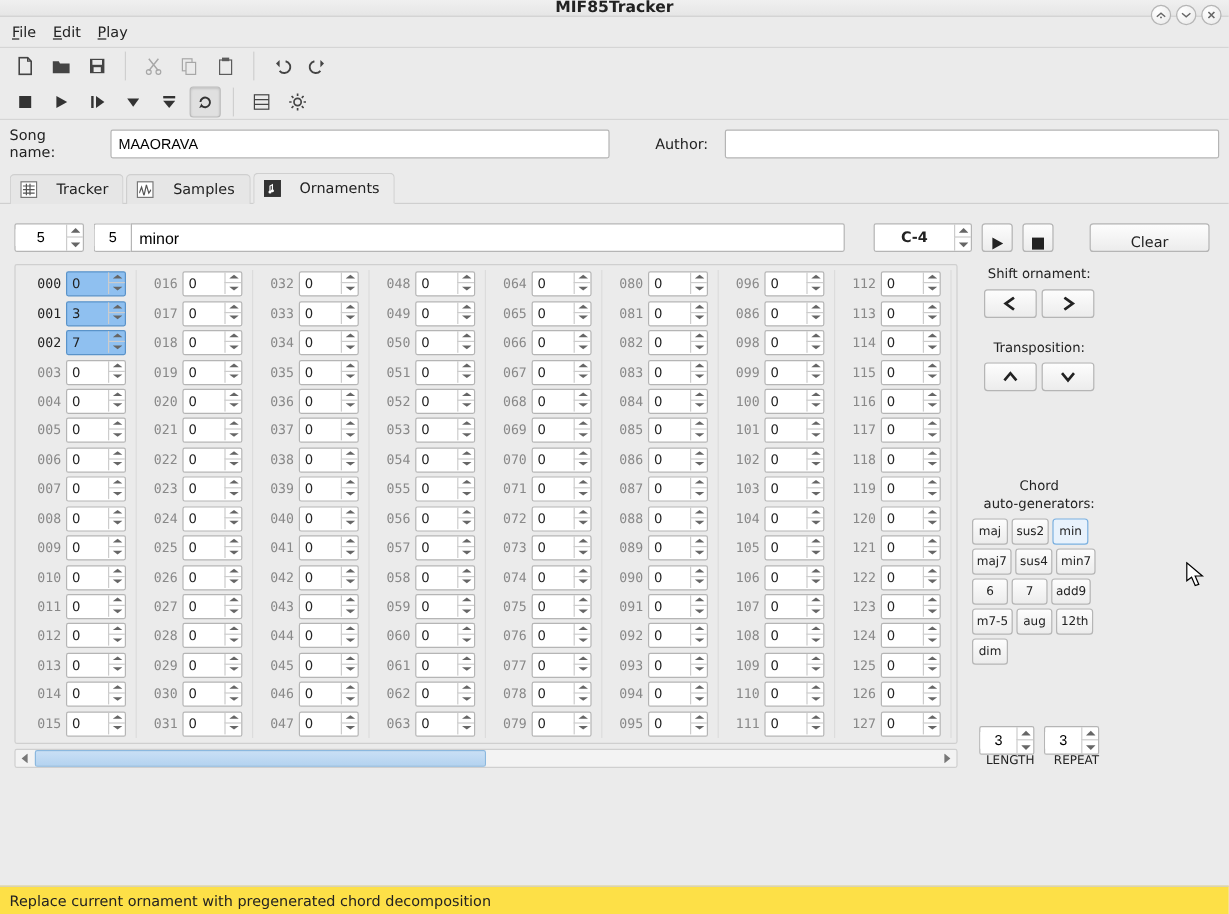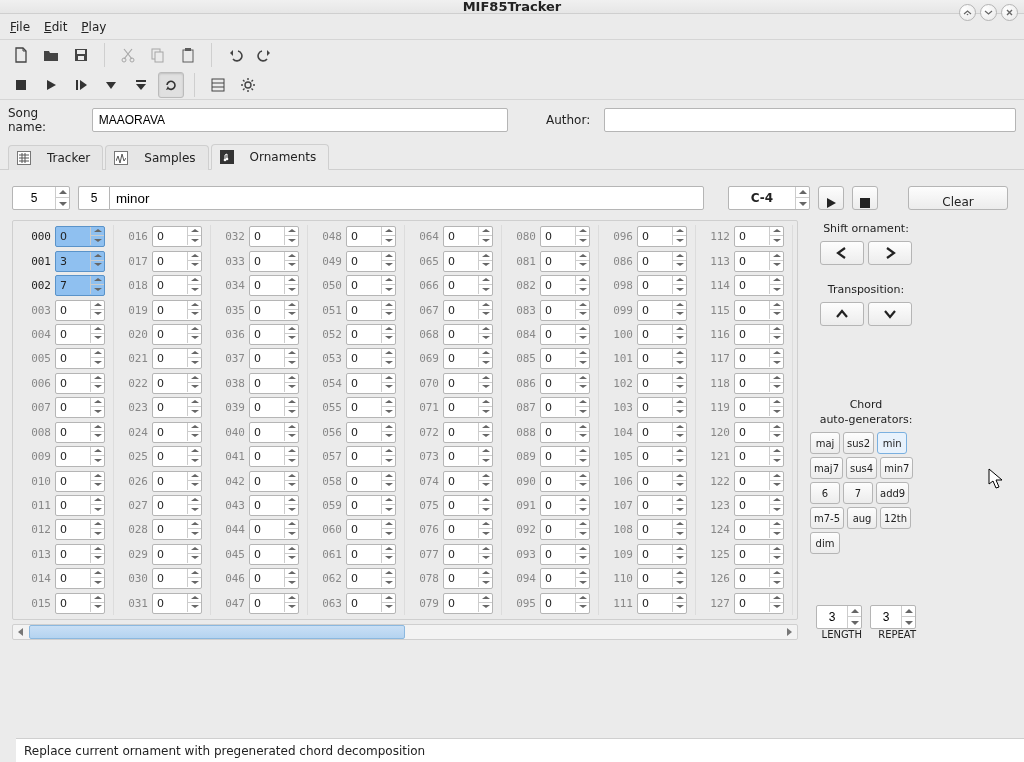--- a/index.html
+++ b/index.html
@@ -134,21 +134,21 @@
 .chip.hover{border-color:#7ab0e0;background:#e8f2fc;}
 .lenrow{display:flex;gap:8px;align-items:flex-start;margin-top:6px;}
 .lenrow .numbox input{width:30px;}
 .lenrow .lbl{font-size:10px;text-align:right;margin-top:0;}
 
 .hscroll{height:16px;border:1px solid #cfcfcf;border-radius:2px;margin-top:4px;position:relative;background:#f3f3f3;display:flex;align-items:center;}
 .hscroll .arrow{width:16px;height:14px;display:flex;align-items:center;justify-content:center;cursor:pointer;}
 .hscroll .track{flex:1;position:relative;height:14px;}
 .hscroll .thumb{position:absolute;left:0;width:50%;height:14px;background:linear-gradient(#c9dff5,#b4d3f0);border:1px solid #8bb8df;border-radius:2px;cursor:pointer;}
 
-.statusbar{ position:absolute; bottom:0; left:16px; right:0; height:24px;border-top:1px solid #cfcfcf;display:flex;align-items:center;padding:0 8px;background:#ffffff;}
+.statusbar{ position:absolute; bottom:0; left:0; right:0; height:24px;border-top:1px solid #cfcfcf;display:flex;align-items:center;padding:0 8px;background:#fde047;}
 
 .cursor-img{position:absolute;pointer-events:none;z-index:999;}
 </style>
 </head>
 <body>
 
 <div class="titlebar">
   <span class="title">MIF85Tracker</span>
   <div class="winbtns">
     <div class="winbtn">

